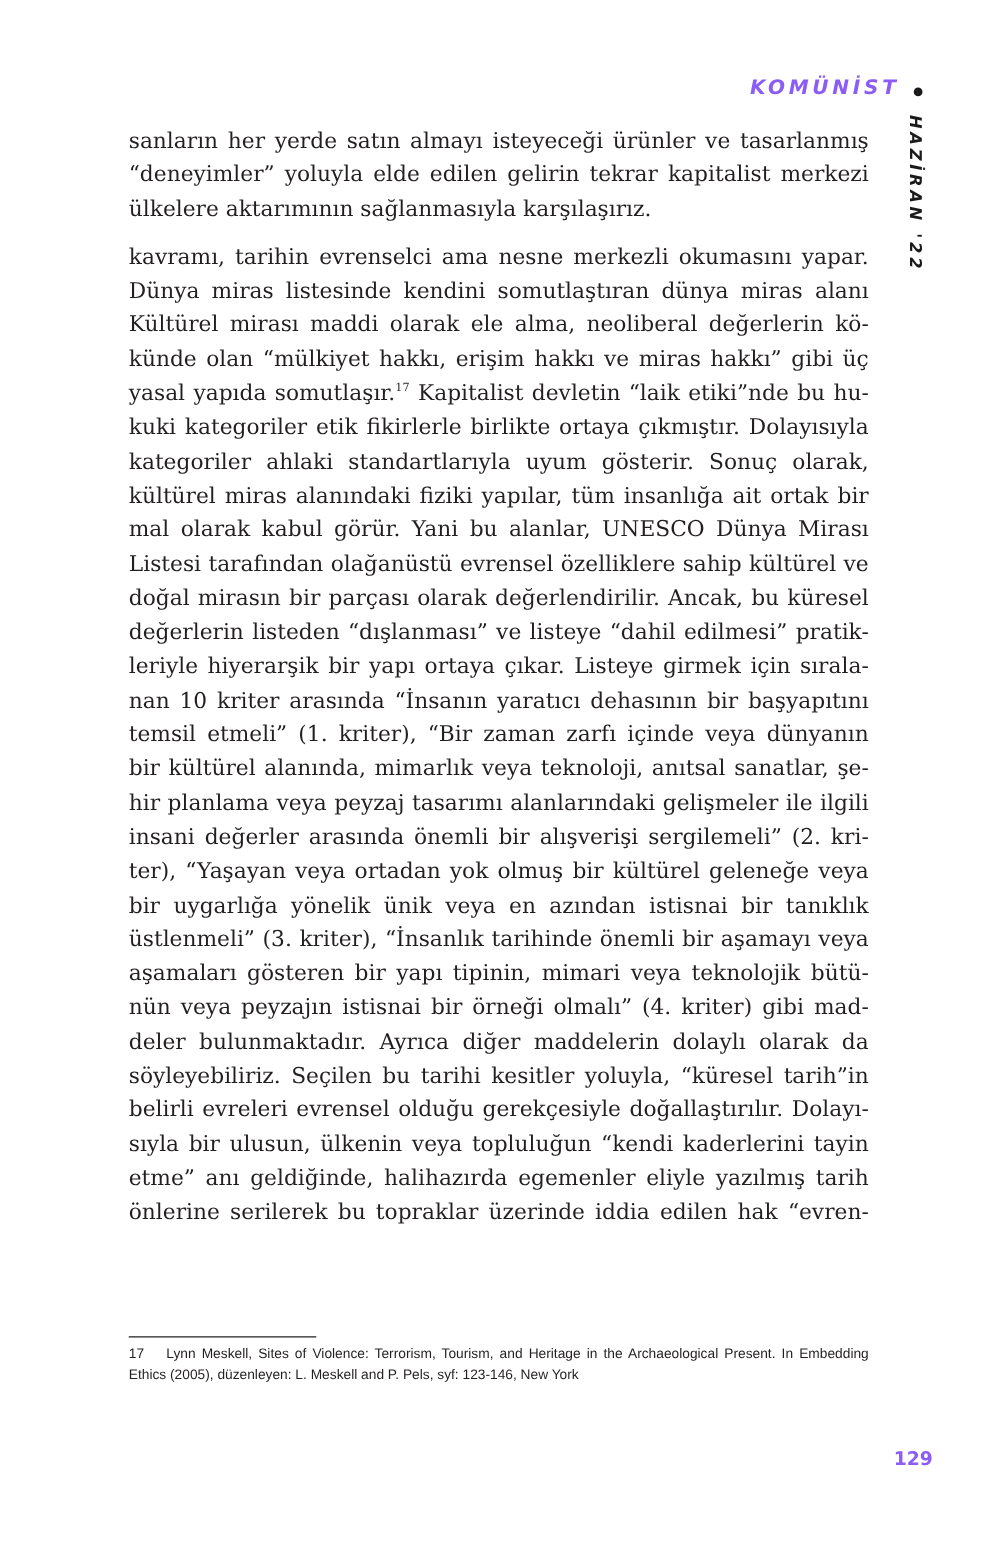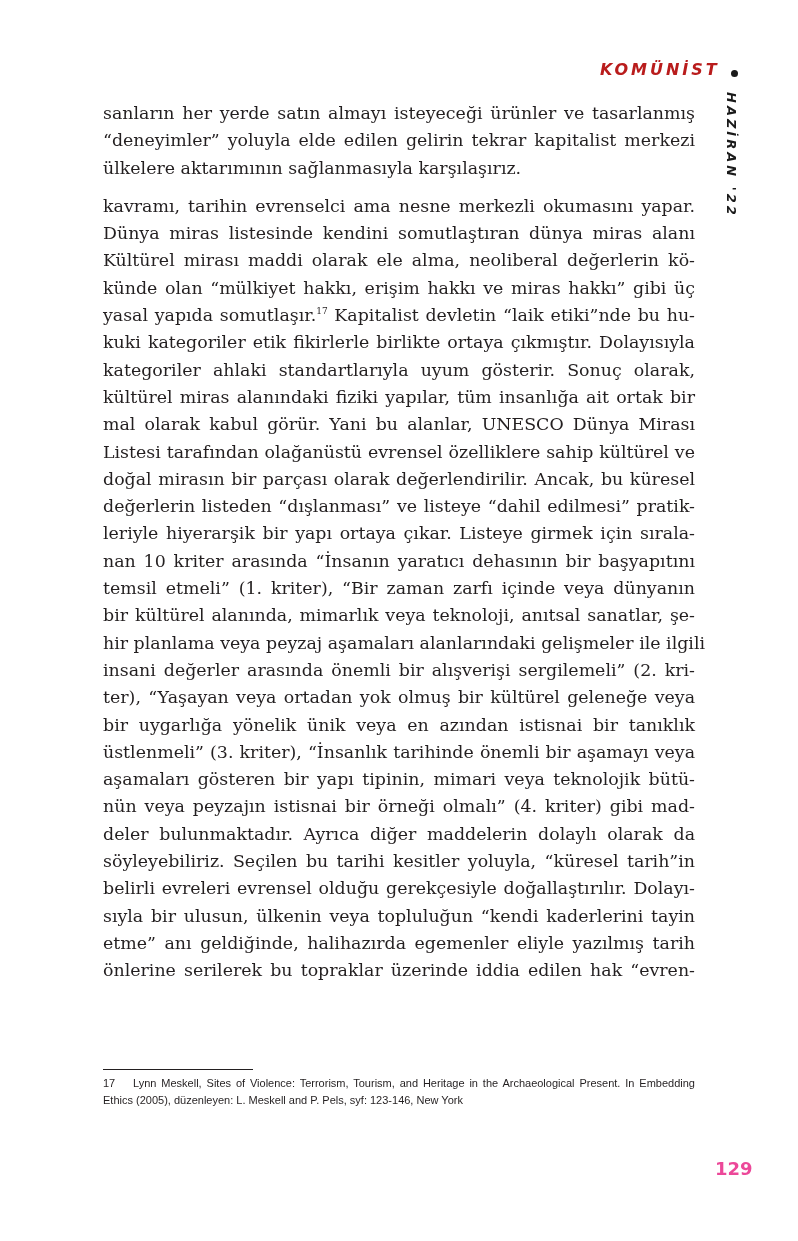--- a/index.html
+++ b/index.html
@@ -1,20 +1,20 @@
 <!DOCTYPE html>
 <html><head>
 <meta charset="utf-8">
 <style>
   html, body { margin: 0; padding: 0; background: #ffffff; }
   body { width: 798px; height: 1241px; position: relative; overflow: hidden; color: #231f20; }
   .header-title {
     position: absolute; left: 600px; top: 60px; width: 118px; text-align: right;
     font-family: "DejaVu Sans", sans-serif; font-weight: bold; font-style: italic;
-    font-size: 16px; letter-spacing: 3px; color: #b91c1c;
+    font-size: 16px; letter-spacing: 3px; color: #8b5cf6;
   }
   .header-bullet {
     position: absolute; left: 731px; top: 70px; width: 7px; height: 7px;
     border-radius: 50%; background: #1a1a1a;
   }
   .side-label {
     position: absolute; left: 724px; top: 92px;
     writing-mode: vertical-rl;
     font-family: "DejaVu Sans", sans-serif; font-weight: bold; font-style: italic;
     font-size: 13px; letter-spacing: 3px; color: #1a1a1a;
@@ -34,21 +34,21 @@
     border-top: 1px solid #231f20;
   }
   .footnote {
     position: absolute; left: 103px; top: 1075px; width: 592px;
     font-family: "Liberation Sans", sans-serif; font-size: 11px; line-height: 17px;
     color: #231f20; text-align: justify;
   }
   .footnote .num { display: inline-block; width: 30px; }
   .page-number {
     position: absolute; left: 715px; top: 1158px;
-    font-family: "DejaVu Sans", sans-serif; font-weight: bold; font-size: 18px; color: #ec4899;
+    font-family: "DejaVu Sans", sans-serif; font-weight: bold; font-size: 15px; color: #8b5cf6;
   }
 </style>
 </head>
 <body>
 
 <div class="header-title">KOMÜNİST</div>
 <div class="header-bullet"></div>
 <div class="side-label">HAZİRAN '22</div>
 
 <div class="body-text">
@@ -68,21 +68,21 @@
     <span class="line">kategoriler ahlaki standartlarıyla uyum gösterir. Sonuç olarak,</span>
     <span class="line">kültürel miras alanındaki fiziki yapılar, tüm insanlığa ait ortak bir</span>
     <span class="line">mal olarak kabul görür. Yani bu alanlar, UNESCO Dünya Mirası</span>
     <span class="line">Listesi tarafından olağanüstü evrensel özelliklere sahip kültürel ve</span>
     <span class="line">doğal mirasın bir parçası olarak değerlendirilir. Ancak, bu küresel</span>
     <span class="line">değerlerin listeden “dışlanması” ve listeye “dahil edilmesi” pratik-</span>
     <span class="line">leriyle hiyerarşik bir yapı ortaya çıkar. Listeye girmek için sırala-</span>
     <span class="line">nan 10 kriter arasında “İnsanın yaratıcı dehasının bir başyapıtını</span>
     <span class="line">temsil etmeli” (1. kriter), “Bir zaman zarfı içinde veya dünyanın</span>
     <span class="line">bir kültürel alanında, mimarlık veya teknoloji, anıtsal sanatlar, şe-</span>
-    <span class="line">hir planlama veya peyzaj aşamaları alanlarındaki gelişmeler ile ilgili</span>
+    <span class="line">hir planlama veya peyzaj tasarımı alanlarındaki gelişmeler ile ilgili</span>
     <span class="line">insani değerler arasında önemli bir alışverişi sergilemeli” (2. kri-</span>
     <span class="line">ter), “Yaşayan veya ortadan yok olmuş bir kültürel geleneğe veya</span>
     <span class="line">bir uygarlığa yönelik ünik veya en azından istisnai bir tanıklık</span>
     <span class="line">üstlenmeli” (3. kriter), “İnsanlık tarihinde önemli bir aşamayı veya</span>
     <span class="line">aşamaları gösteren bir yapı tipinin, mimari veya teknolojik bütü-</span>
     <span class="line">nün veya peyzajın istisnai bir örneği olmalı” (4. kriter) gibi mad-</span>
     <span class="line">deler bulunmaktadır. Ayrıca diğer maddelerin dolaylı olarak da</span>
     <span class="line">söyleyebiliriz. Seçilen bu tarihi kesitler yoluyla, “küresel tarih”in</span>
     <span class="line">belirli evreleri evrensel olduğu gerekçesiyle doğallaştırılır. Dolayı-</span>
     <span class="line">sıyla bir ulusun, ülkenin veya topluluğun “kendi kaderlerini tayin</span>

